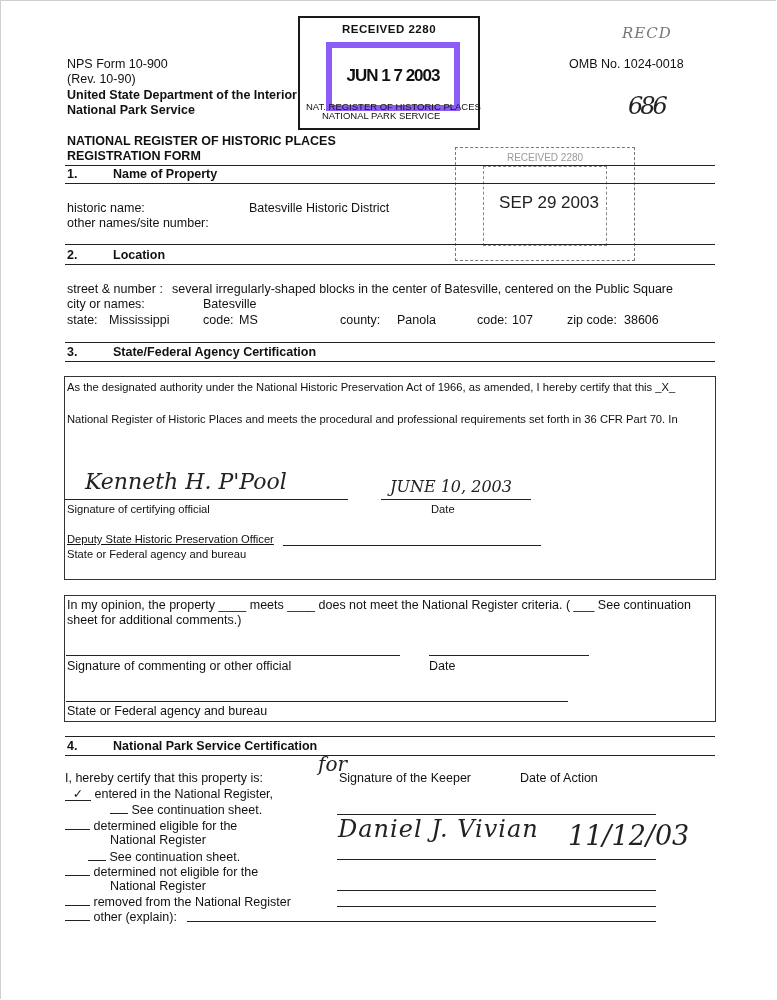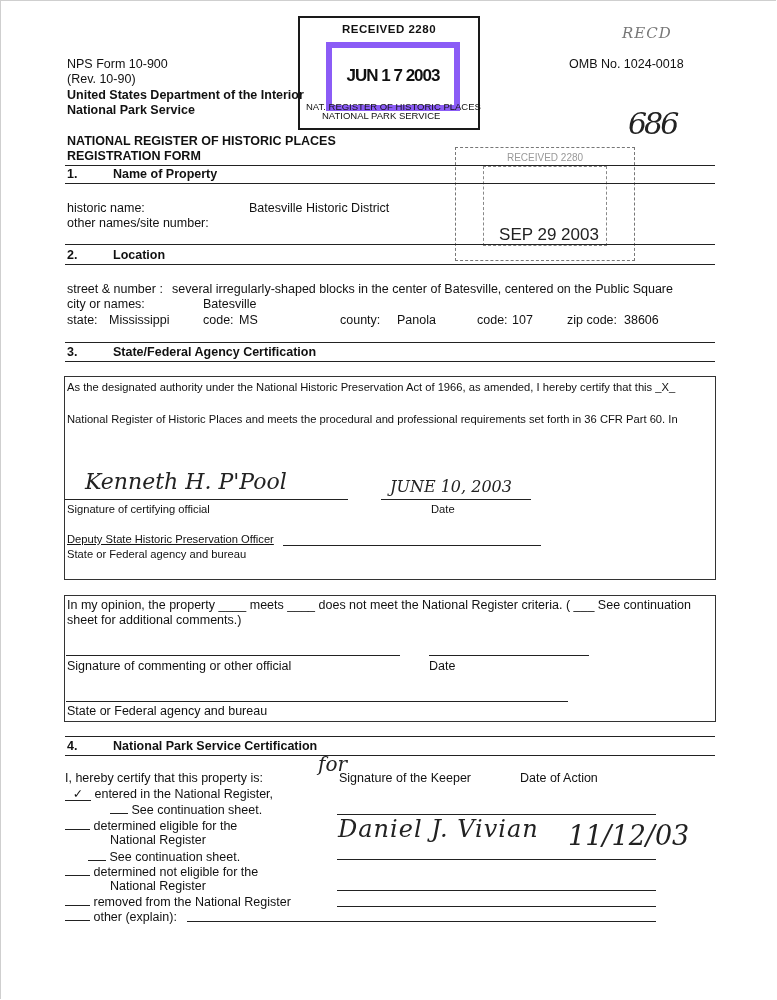--- a/index.html
+++ b/index.html
@@ -18,39 +18,39 @@
   .hand { font-family: "DejaVu Serif", serif; font-style: italic; color: #222; }
   .uline { position: absolute; border-top: 1px solid #222; height: 0; }
 </style>
 </head>
 <body>
 
 <div class="page-border"></div>
 
 <div class="abs t13" style="left:67px;top:57px;">NPS Form 10-900</div>
 <div class="abs t13" style="left:67px;top:72px;">(Rev. 10-90)</div>
-<div class="abs t13 b" style="left:67px;top:88px;">United States Department of the Interior</div>
+<div class="abs t13 b" style="left:67px;top:88px;">United State Department of the Interior</div>
 <div class="abs t13 b" style="left:67px;top:103px;">National Park Service</div>
 <div class="abs t13" style="left:569px;top:57px;">OMB No. 1024-0018</div>
 <div class="abs hand" style="left:622px;top:24px;font-size:15px;color:#777;letter-spacing:1px;">RECD</div>
-<div class="abs hand" style="left:628px;top:106px;font-size:30px;letter-spacing:-3px;">686</div>
+<div class="abs hand" style="left:628px;top:92px;font-size:24px;letter-spacing:-3px;">686</div>
 
 <div class="stamp" style="left:298px;top:16px;width:178px;height:110px;">
   <div class="abs" style="left:0;right:0;top:5px;text-align:center;font-size:11.5px;font-weight:bold;letter-spacing:0.5px;font-family:'Liberation Sans Narrow','Liberation Sans',sans-serif;">RECEIVED 2280</div>
   <div class="abs" style="left:26px;top:24px;width:122px;height:57px;border:6px solid #8b5cf6;">
     <div class="abs" style="left:0;right:0;top:18px;text-align:center;font-size:17px;font-weight:bold;letter-spacing:-1px;">JUN 1 7 2003</div>
   </div>
   <div class="abs" style="left:6px;top:84px;font-size:9.5px;line-height:9px;">NAT. REGISTER OF HISTORIC PLACES</div>
   <div class="abs" style="left:22px;top:93px;font-size:9.5px;line-height:9px;">NATIONAL PARK SERVICE</div>
 </div>
 
 <div class="stamp-faint" style="left:455px;top:147px;width:178px;height:112px;">
   <div class="abs" style="left:0;right:0;top:4px;text-align:center;font-size:10px;color:#999;">RECEIVED 2280</div>
   <div class="abs" style="left:27px;top:18px;width:122px;height:78px;border:1px dashed #888;">
-    <div class="abs" style="left:8px;right:0;top:26px;text-align:center;font-size:17px;color:#222;margin-top:32px;">SEP 29 2003</div>
+    <div class="abs" style="left:8px;right:0;top:26px;text-align:center;font-size:17px;color:#222;">SEP 29 2003</div>
   </div>
 </div>
 
 <div class="abs t13 b" style="left:67px;top:134px;">NATIONAL REGISTER OF HISTORIC PLACES</div>
 <div class="abs t13 b" style="left:67px;top:149px;">REGISTRATION FORM</div>
 
 <div class="hline" style="left:65px;width:650px;top:165px;"></div>
 <div class="abs t13 b" style="left:67px;top:167px;">1.</div>
 <div class="abs t13 b" style="left:113px;top:167px;">Name of Property</div>
 <div class="hline" style="left:65px;width:650px;top:183px;"></div>
@@ -79,21 +79,21 @@
 <div class="abs t13" style="left:567px;top:313px;">zip code:</div>
 <div class="abs t13" style="left:624px;top:313px;">38606</div>
 
 <div class="hline" style="left:65px;width:650px;top:342px;"></div>
 <div class="abs t13 b" style="left:67px;top:345px;">3.</div>
 <div class="abs t13 b" style="left:113px;top:345px;">State/Federal Agency Certification</div>
 <div class="hline" style="left:65px;width:650px;top:361px;"></div>
 
 <div class="box" style="left:64px;top:376px;width:650px;height:202px;">
   <div class="abs small" style="left:2px;top:2px;">As the designated authority under the National Historic Preservation Act of 1966, as amended, I hereby certify that this _X_</div>
-  <div class="abs small" style="left:2px;top:34px;">National Register of Historic Places and meets the procedural and professional requirements set forth in 36 CFR Part 60.  In</div>
+  <div class="abs small" style="left:2px;top:34px;">National Register of Historic Places and meets the procedural and professional requirements set forth in 36 CFR Part 70.  In</div>
 
   <div class="abs hand" style="left:20px;top:92px;font-size:22px;">Kenneth H. P'Pool</div>
   <div class="uline" style="left:0;width:283px;top:122px;"></div>
   <div class="abs hand" style="left:325px;top:100px;font-size:16px;">JUNE 10, 2003</div>
   <div class="uline" style="left:316px;width:150px;top:122px;"></div>
   <div class="abs small" style="left:2px;top:124px;">Signature of certifying official</div>
   <div class="abs small" style="left:366px;top:124px;">Date</div>
 
   <div class="abs small" style="left:2px;top:154px;text-decoration:underline;">Deputy State Historic Preservation Officer</div>
   <div class="uline" style="left:218px;width:258px;top:168px;"></div>

